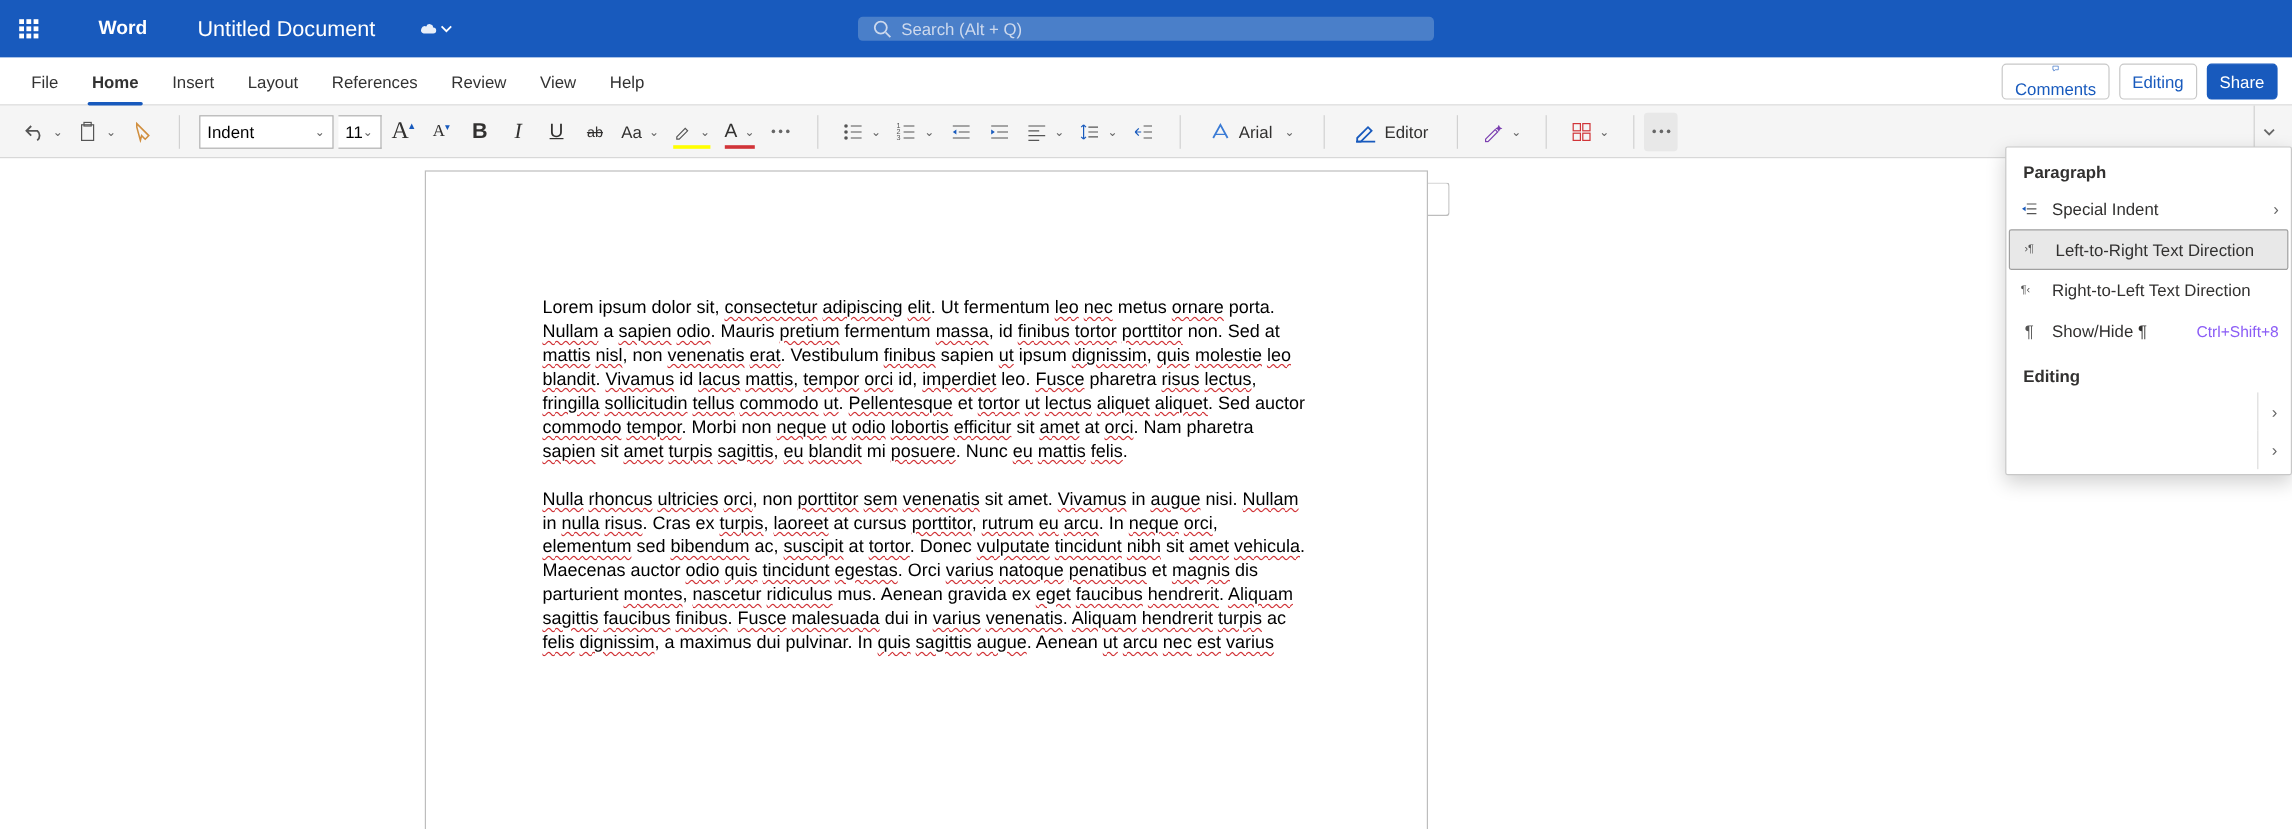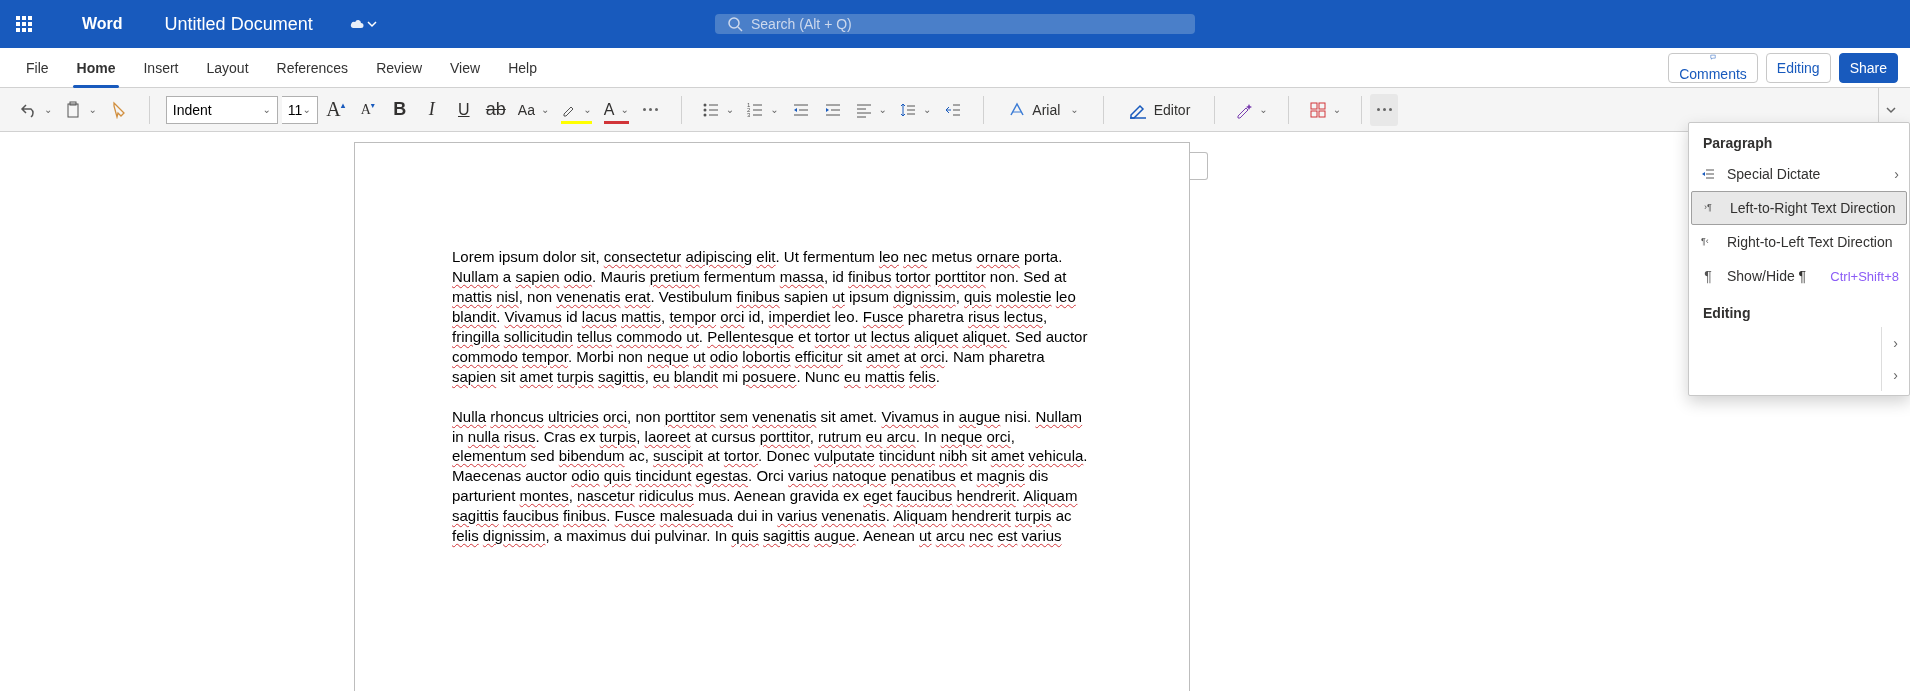--- a/index.html
+++ b/index.html
@@ -35,40 +35,40 @@
   .sep { width: 1px; height: 28px; background: #d1d1d1; margin: 0 4px; }
   .rbtn { min-width: 28px; height: 32px; display: flex; align-items: center; justify-content: center; border-radius: 3px; cursor: pointer; color: #323130; padding: 0 4px; gap: 2px; }
   .font-select { height: 28px; border: 1px solid #b0b0b0; background: #fff; display: flex; align-items: center; padding: 0 6px; font-size: 14px; }
   .font-name { width: 112px; }
   .font-size { width: 36px; border-left: none; }
   .dd-caret { font-size: 10px; color: #666; margin-left: 4px; }
   .txt-big { font-size: 20px; font-family: "Times New Roman", serif; }
   .txt-bold { font-weight: 700; font-size: 18px; }
   .txt-italic { font-style: italic; font-size: 18px; font-family: "Times New Roman", serif; }
   .txt-u { text-decoration: underline; font-size: 16px; }
-  .txt-strike { text-decoration: line-through; font-size: 18px; }
+  .txt-strike { text-decoration: line-through; font-size: 12px; }
   .underline-bar { position: relative; }
   .underline-bar::after { content: ""; position: absolute; bottom: 2px; left: 4px; right: 4px; height: 3px; }
   .hl::after { background: #ffff00; }
   .fc::after { background: #d13438; }
   .label-btn { font-size: 14px; padding: 0 8px; gap: 6px; }
   .ellipsis-dots { display:flex; gap:3px; }
   .ellipsis-dots span { width:3px; height:3px; background:#666; border-radius:50%; }
   .ribbon-more { margin-left:auto; width:24px; height:100%; display:flex; align-items:center; justify-content:center; border-left:1px solid #d1d1d1; color:#666; }
   
   
   .canvas-area { position: absolute; top: 132px; bottom: 0; left: 0; right: 0; background: #fff; overflow: hidden; }
   .page { position: absolute; left: 354px; top: 10px; width: 836px; min-height: 1000px; border: 1px solid #bdbdbd; background: #fff; padding: 104px 97px 40px 97px; }
   .doc-text { font-family: Arial, sans-serif; font-size: 15px; color: #000; line-height: 1.33; }
   .doc-text p { margin-bottom: 20px; }
   .sqg { text-decoration: underline; text-decoration-style: wavy; text-decoration-color: #d13438; text-decoration-thickness: 1px; text-underline-offset: 2px; }
   .tab-handle { position:absolute; top: 20px; left: 1190px; width: 18px; height: 28px; border:1px solid #bdbdbd; border-left:none; border-radius: 0 3px 3px 0; background:#fff; }
   
   
-  .overflow-menu { position: absolute; top: 122px; right: 0; width: 222px; background: #fff; border: 1px solid #c8c8c8; box-shadow: 0 6px 16px rgba(0,0,0,0.18); border-radius: 2px; z-index: 50; padding-bottom: 4px; }
+  .overflow-menu { position: absolute; top: 122px; right: 0; width: 239px; background: #fff; border: 1px solid #c8c8c8; box-shadow: 0 6px 16px rgba(0,0,0,0.18); border-radius: 2px; z-index: 50; padding-bottom: 4px; }
   .om-header { font-weight: 600; font-size: 14px; padding: 12px 14px 6px; color: #323130; }
   .om-item { display: flex; align-items: center; height: 34px; padding: 0 10px; gap: 10px; font-size: 14px; color: #323130; cursor: pointer; position: relative; }
   .om-item:hover, .om-item.hov { background: #e8e8e8; }
   .om-item.bordered { border:1px solid #a0a0a0; margin: 0 2px; border-radius:2px; }
   .om-icon { width: 18px; display: flex; justify-content: center; color: #555; }
   .om-chev { margin-left: auto; color: #666; }
   .om-short { margin-left: auto; color: #8b5cf6; font-size: 13px; }
   .om-item-split { display:flex; align-items:center; }
   .om-split-chev { width: 28px; height: 32px; border-left:1px solid #ddd; display:flex; align-items:center; justify-content:center; margin-left:auto; color:#666; }
   .mic { color:#1e88e5; }
@@ -360,21 +360,21 @@
   <div class="om-header">Paragraph</div>
   <div class="om-item">
     <span class="om-icon">
         <svg width="16" height="16" viewBox="0 0 16 16">
           <path d="M2 8l3-2v4z" fill="#185abd"></path>
           <line x1="6" y1="4" x2="14" y2="4" stroke="#555"></line>
           <line x1="6" y1="8" x2="14" y2="8" stroke="#555"></line>
           <line x1="6" y1="12" x2="14" y2="12" stroke="#555"></line>
         </svg>
       </span>
-    <span>Special Dictate</span>
+    <span>Special Indent</span>
     <span class="om-chev">›</span>
   </div>
   <div class="om-item hov bordered">
     <span class="om-icon">
         <svg width="16" height="16" viewBox="0 0 16 16">
           <text x="1" y="10" font-size="9" fill="#555">›¶</text>
         </svg>
       </span>
     <span>Left-to-Right Text Direction</span>
   </div>

